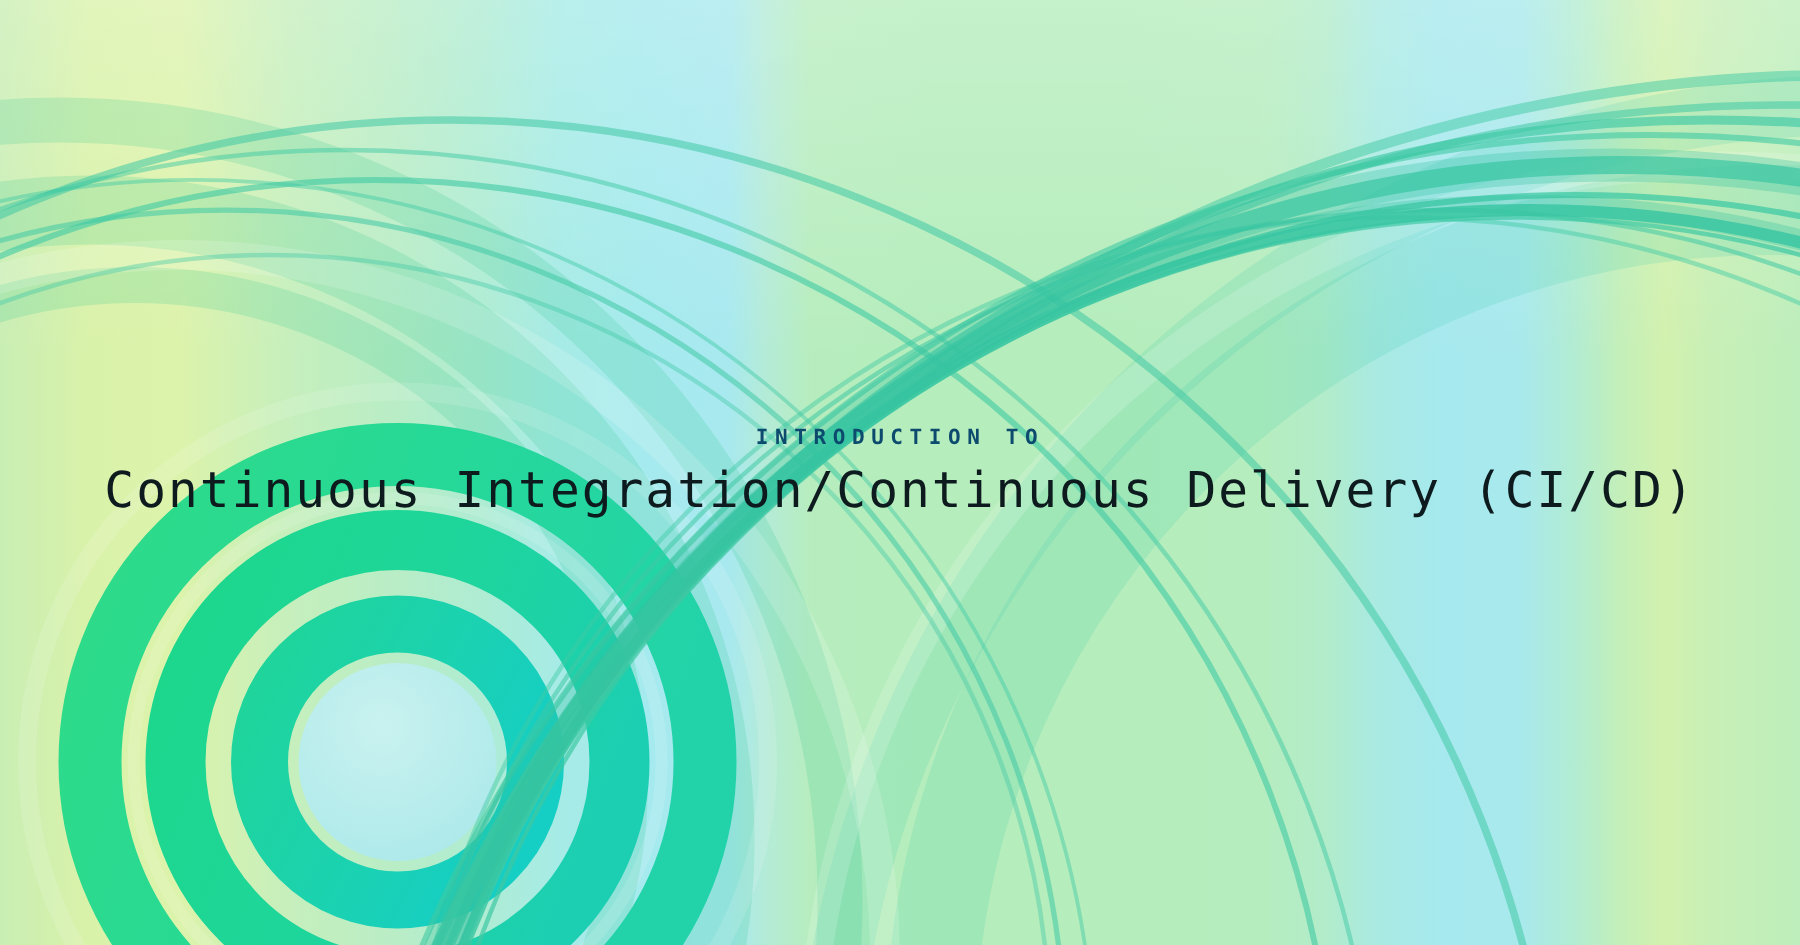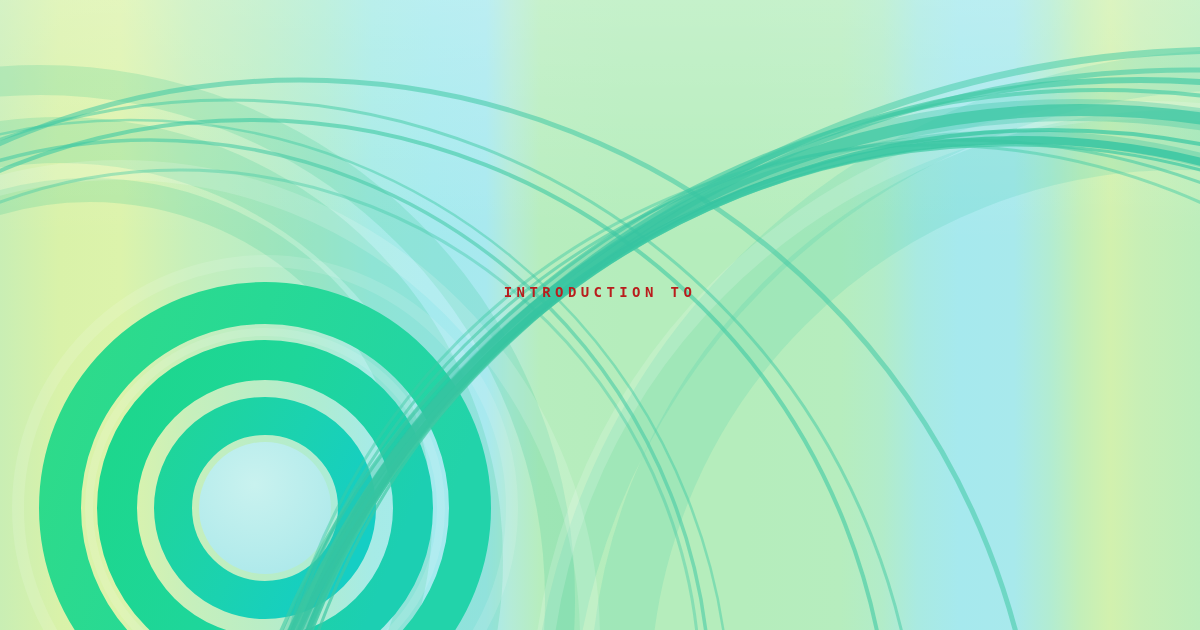--- a/index.html
+++ b/index.html
@@ -31,21 +31,21 @@
     width: 1200px;
     text-align: center;
     z-index: 40;
     pointer-events: none;
   }
   .eyebrow {
     font-family: "DejaVu Sans Mono", "Liberation Mono", monospace;
     font-size: 14px;
     font-weight: 700;
     letter-spacing: 4.4px;
-    color: #b91c1c;
+    color: #0c4a6e;
     line-height: 1;
     white-space: pre;
     margin: 0;
     padding: 0;
   }
   .headline {
     font-family: "DejaVu Sans Mono", "Liberation Mono", monospace;
     font-size: 33px;
     font-weight: 400;
     letter-spacing: 1.35px;
@@ -179,14 +179,17 @@
     <g fill="none" stroke="#2fbfa0" stroke-opacity="0.30">
       <circle cx="1075" cy="955" r="845" stroke-width="22"></circle>
       <circle cx="1015" cy="895" r="758" stroke-width="14"></circle>
     </g>
   </svg>
 
   <div class="text-block" style="top:285px;">
     <div class="eyebrow">INTRODUCTION TO</div>
   </div>
 
+  <div class="text-block" style="top:310px;">
+    <div class="headline">Continuous Integration/Continuous Delivery (CI/CD)</div>
+  </div>
 
 </div>
 
 </body></html>

